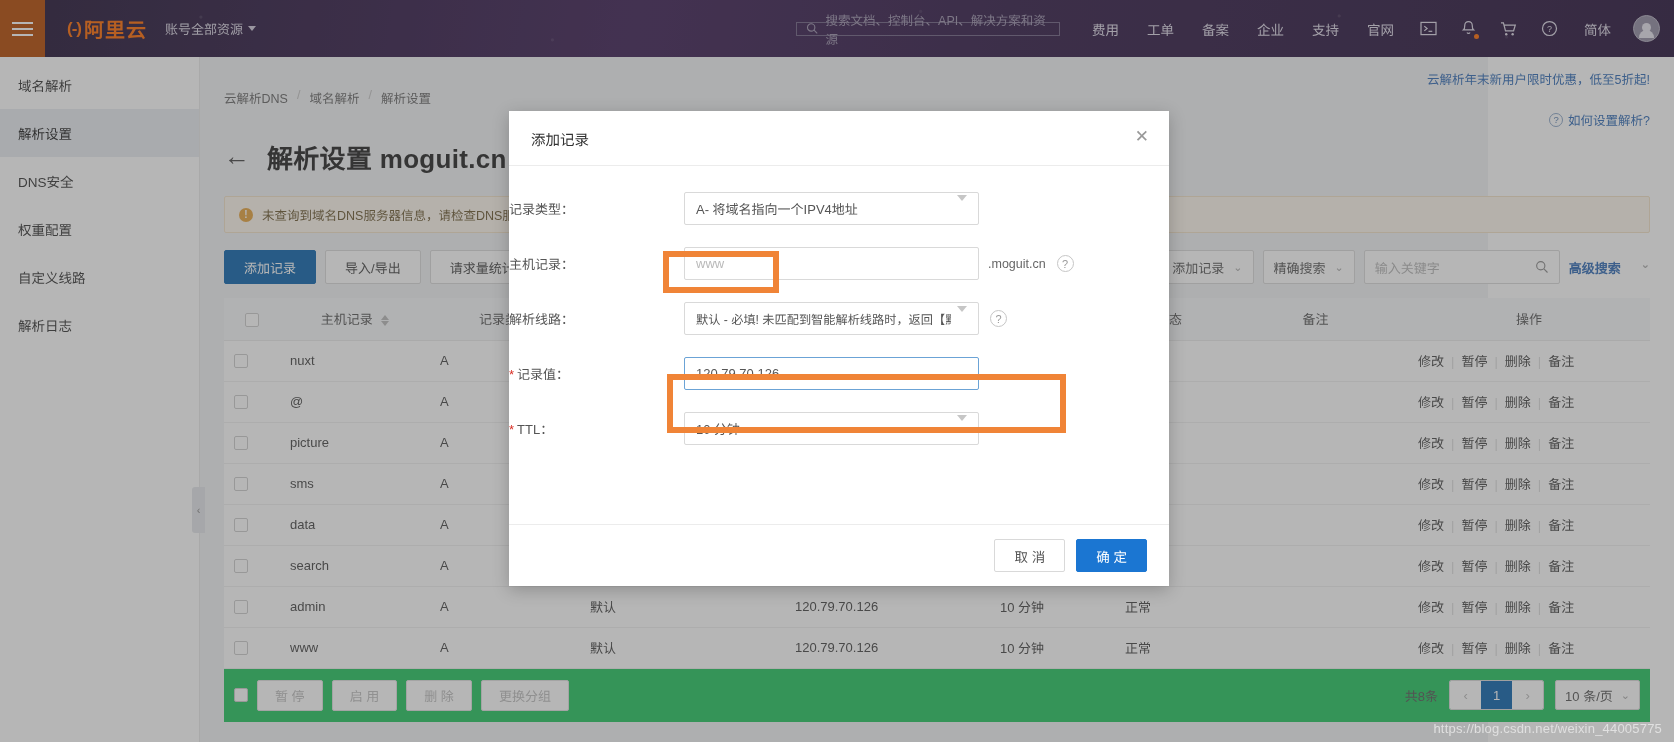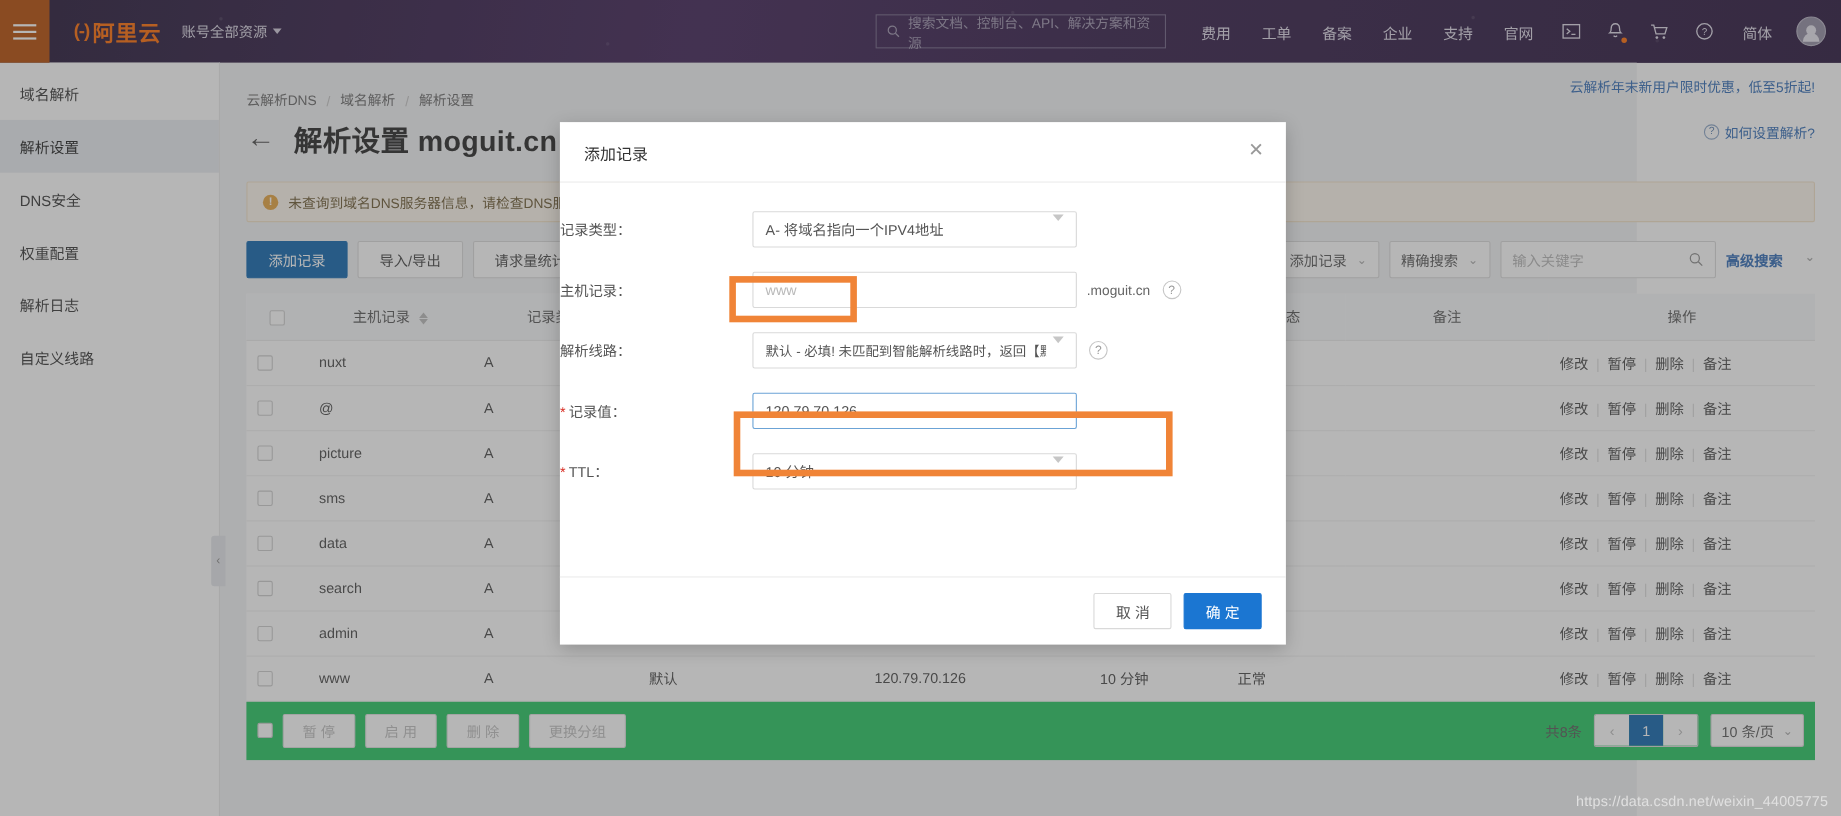--- a/index.html
+++ b/index.html
@@ -40,39 +40,39 @@
     cursor:pointer;
   }
   .hamburger i { display:block; width:21px; height:2px; background:#fff; }
   .brand { position:relative; z-index:2; display:flex; align-items:center; margin-left:22px; gap:3px;}
   .brand .logo-mark { color:#ff6a00; font-size:17px; letter-spacing:-1px; font-weight:700; }
   .brand .logo-text { color:#ff6a00; font-size:20px; font-weight:700; letter-spacing:1px; }
   .acct { position:relative; z-index:2; margin-left:18px; color:#d9d4e2; font-size:13px; display:flex; align-items:center; gap:5px; cursor:pointer;}
   .caret-d { width:0;height:0;border-left:4px solid transparent;border-right:4px solid transparent;border-top:5px solid #cfc8da; display:inline-block;}
   .top-right { position:absolute; right:0; top:0; height:57px; z-index:2; display:flex; align-items:center; gap:0; padding-right:14px;}
   .top-search {
-    width:264px; height:31px; border:1px solid #6d5f82; border-radius:0;
+    width:264px; height:14px; border:1px solid #6d5f82; border-radius:0;
     display:flex; align-items:center; padding:0 9px; gap:7px; color:#9d93ad; font-size:12.5px;
     background:transparent; margin-right:18px;
   }
   .top-link { color:#ded9e7; font-size:13.5px; padding:0 14px; cursor:pointer; white-space:nowrap;}
   .top-icon { color:#ded9e7; padding:0 12px; cursor:pointer; position:relative; display:flex; align-items:center;}
   .avatar { width:27px;height:27px;border-radius:50%;background:#8f8aa0;border:1px solid #b5b0c2; margin-left:8px; display:flex;align-items:center;justify-content:center;}
   .avatar .head{width:9px;height:9px;border-radius:50%;background:#e6e3ee;margin-top:-3px;}
   .avatar .body{position:absolute;width:15px;height:8px;border-radius:8px 8px 0 0;background:#e6e3ee;margin-top:11px;}
   .dot-badge{position:absolute;top:14px;right:9px;width:5px;height:5px;border-radius:50%;background:#ff6a00;}
 
   
   .body-wrap { position:absolute; left:0; top:57px; width:1488px; height:685px; background:#f2f3f5; }
   .sidebar { position:absolute; left:0; top:0; width:200px; height:685px; background:#fff; border-right:1px solid #e8e8e8; padding-top:4px;}
   .side-item { height:48px; display:flex; align-items:center; padding-left:18px; font-size:13.5px; color:#333; cursor:pointer;}
   .side-item.active { background:#e8ecf1; color:#1a1a1a; }
 
   .main { position:absolute; left:200px; top:0; width:1474px; height:685px; padding:0 24px; }
-  .crumb { height:42px; display:flex; align-items:flex-end; gap:9px; font-size:12.5px; color:#666; }
+  .crumb { height:42px; display:flex; align-items:flex-start; gap:9px; font-size:12.5px; color:#666;margin-top:31px; }
   .crumb .sep { color:#c3c3c3; }
   .crumb a { color:#666; text-decoration:none; cursor:pointer;}
   .promo { position:absolute; right:24px; top:12px; color:#2f6ab5; font-size:12.5px; cursor:pointer;}
   .howto { position:absolute; right:24px; top:53px; color:#2f6ab5; font-size:12.5px; cursor:pointer; display:flex; align-items:center; gap:5px;}
   .qmark { display:inline-flex;align-items:center;justify-content:center; width:14px;height:14px;border:1px solid #8aa4c6;border-radius:50%;font-size:9.5px;color:#5a7fae;}
 
   .page-title { display:flex; align-items:center; gap:17px; height:48px; margin-top:2px;}
   .back-arrow { font-size:26px; color:#444; cursor:pointer; line-height:1; }
   .page-title h1 { margin:0; font-size:26px; font-weight:700; color:#222; letter-spacing:.3px;}
 
@@ -231,24 +231,24 @@
       <div class="side-item active">
           <span>解析设置</span>
         </div>
       <div class="side-item">
           <span>DNS安全</span>
         </div>
       <div class="side-item">
           <span>权重配置</span>
         </div>
       <div class="side-item">
+          <span>自定义线路</span>
+        </div>
+      <div class="side-item">
           <span>解析日志</span>
-        </div>
-      <div class="side-item">
-          <span>自定义线路</span>
         </div>
     </div>
 
     <div class="collapse-handle">‹</div>
 
     <div class="main">
 
       <div class="crumb">
         <a>云解析DNS</a>
         <span class="sep">/</span>
@@ -505,15 +505,15 @@
 
     <div class="modal-foot">
       <div class="mbtn cancel">取 消</div>
       <div class="mbtn ok">确 定</div>
     </div>
   </div>
 
   <div class="hl" id="hl-host"></div>
   <div class="hl" id="hl-value"></div>
 
-  <div class="watermark">https://data.csdn.net/weixin_44005775</div>
+  <div class="watermark">https://blog.csdn.net/weixin_44005775</div>
 
 </div>
 
 </body></html>

